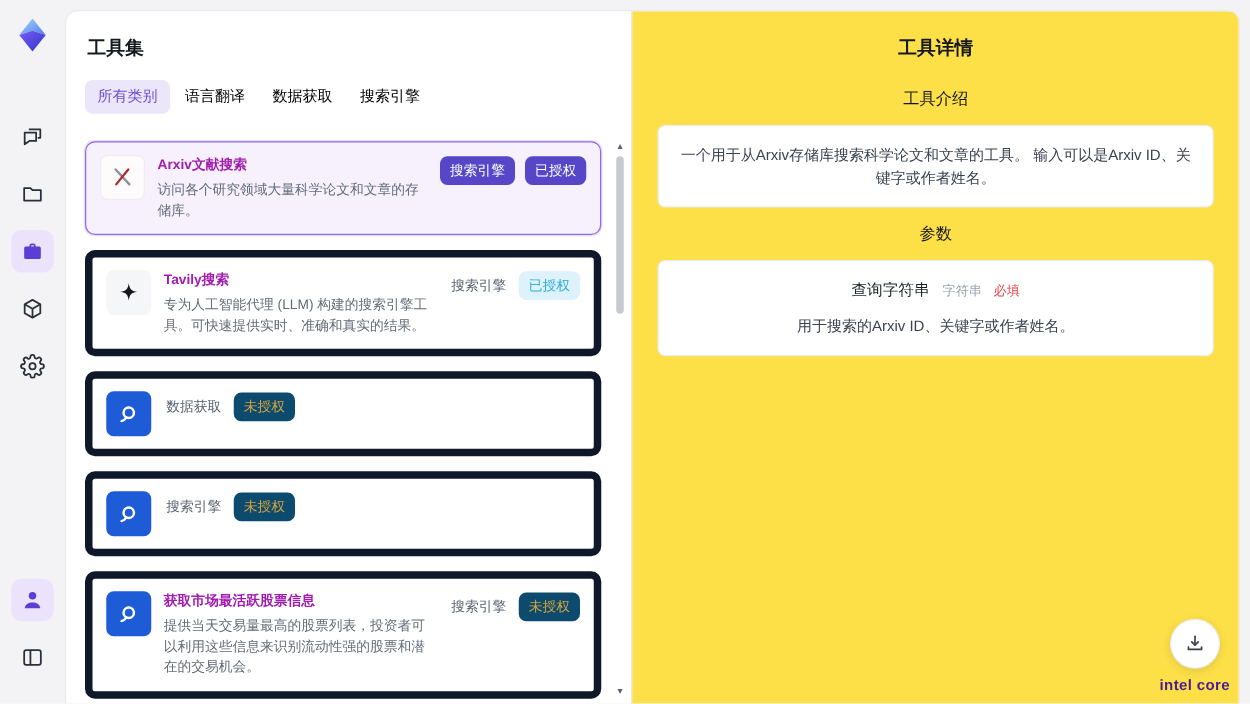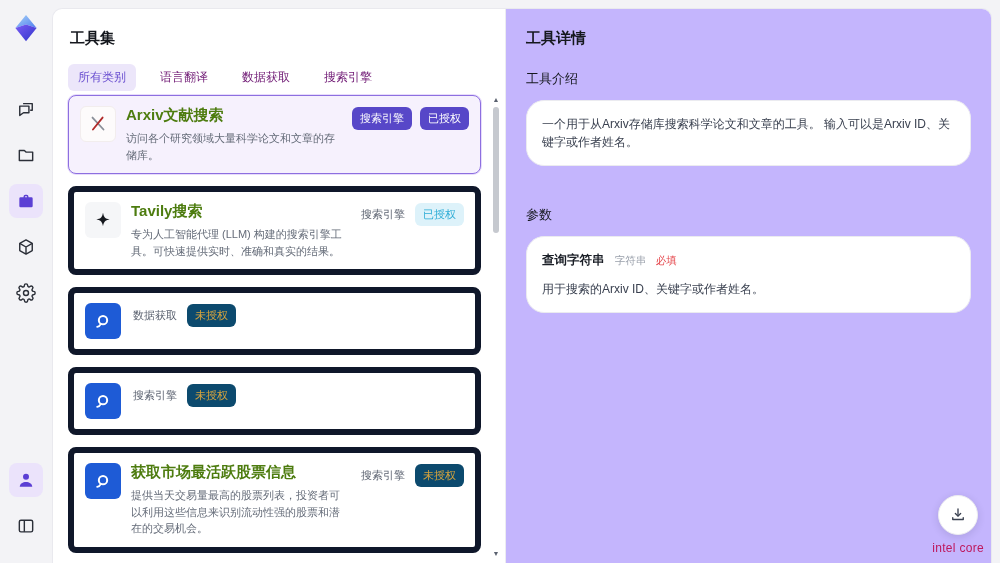--- a/index.html
+++ b/index.html
@@ -13,62 +13,62 @@
   .nav-icon { width:34px; height:34px; border-radius:8px; display:flex; align-items:center; justify-content:center; margin:6px 0; cursor:pointer; }
   .nav-icon.active { background:#ebe3fb; }
   .side-spacer { flex:1; }
 
   
   .main { flex:1; margin:8px 8px 0 0; background:#fff; border:1px solid #e9e9ee; border-bottom:none; border-radius:10px 10px 0 0; display:flex; overflow:hidden; }
 
   
   .tools-panel { width:452px; flex:none; padding:14px 0 0 13px; display:flex; flex-direction:column; }
   .panel-title { font-size:15px; font-weight:bold; color:#15181e; margin:6px 0 16px 4px; }
-  .tabs { display:flex; gap:14px; margin:0 0 2px 2px; }
-  .tab { font-size:12px; color:#701a75; padding:5px 10px; border-radius:6px; cursor:pointer; white-space:nowrap; }
+  .tabs { display:flex; gap:2px; margin:0 0 20px 2px; }
+  .tab { font-size:12px; color:#000000; padding:5px 10px; border-radius:6px; cursor:pointer; white-space:nowrap; }
   .tab.active { background:#ece6fa; color:#6a4fd0; }
   .tool-list { position:relative; flex:1; overflow:hidden; padding:2px 24px 0 2px; }
   .tool-card { display:flex; gap:10px; background:#fff; border:6px solid #0f172a; border-radius:8px; padding:10px 11px; margin-bottom:12px; cursor:pointer; }
   .tool-card.selected { background:#f6f1fd; border:1px solid #8d6fe0; box-shadow:0 0 0 1px #e7dcfb; }
   .tool-icon { width:36px; height:36px; border-radius:6px; flex:none; display:flex; align-items:center; justify-content:center; }
   .tool-icon.white { background:#fdfbfb; border:1px solid #f2eded; }
   .tool-icon.light { background:#f5f6f8; }
   .tool-icon.blue { background:#1e5bd6; }
   .tool-body { flex:1; min-width:0; }
-  .tool-name { font-size:15px; font-weight:bold; color:#4d7c0f; margin-bottom:5px; }
+  .tool-name { font-size:11px; font-weight:bold; color:#a21caf; margin-bottom:5px; }
   .tool-desc { font-size:11px; color:#646b78; line-height:1.5; }
   .tool-badges { flex:none; display:flex; gap:8px; align-items:flex-start; padding-top:1px; }
   .badge { font-size:11px; padding:4px 8px; border-radius:6px; white-space:nowrap; }
   .badge.solid { background:#5747c8; color:#fff; }
   .badge.plain { color:#5b6270; padding:4px 2px; }
   .badge.auth-ok { background:#ddf2fa; color:#2fadd6; }
   .badge.auth-no { background:#0c4a6e; color:#d8a43c; }
 
   
   .scrollbar { position:absolute; top:0; right:4px; bottom:0; width:10px; }
   .scroll-arrow { position:absolute; left:0; width:10px; height:10px; font-size:7px; color:#5b6270; text-align:center; line-height:10px; cursor:pointer; }
   .scroll-arrow.up { top:2px; }
   .scroll-arrow.down { bottom:4px; }
   .scroll-thumb { position:absolute; top:14px; left:2px; width:6px; height:126px; background:#c6c9cf; border-radius:3px; cursor:pointer; }
 
   
-  .details-panel { flex:1; border-left:1px solid #ececf1; background:#c4b5fd; padding:20px 20px 0 20px; }
+  .details-panel { flex:1; border-left:1px solid #ececf1; background:#fde047; padding:20px 20px 0 20px;text-align:center; }
   .details-title { font-size:15px; font-weight:bold; color:#15181e; margin-bottom:22px; }
   .section-h { font-size:13px; font-weight:normal; color:#15181e; margin-bottom:12px; }
-  .info-box { background:#fff; border:1px solid #ebebf0; border-radius:18px; padding:14px 15px; font-size:12px; color:#3a4150; line-height:1.5; margin-bottom:40px; }
+  .info-box { background:#fff; border:1px solid #ebebf0; border-radius:6px; padding:14px 15px; font-size:12px; color:#3a4150; line-height:1.5; margin-bottom:12px; }
   .param-line { margin-bottom:10px; }
-  .param-name { font-size:12.5px; font-weight:bold; color:#1b1f27; }
+  .param-name { font-size:12.5px; font-weight:normal; color:#1b1f27; }
   .param-type { font-size:10.5px; color:#9aa0ab; margin-left:7px; }
   .param-req { font-size:10.5px; color:#e5484d; margin-left:6px; }
   .param-desc { font-size:12px; color:#3a4150; }
 
   
   .corner { position:absolute; right:16px; bottom:8px; text-align:center; }
   .dl-btn { width:40px; height:40px; border-radius:50%; background:#fff; border:1px solid #ececf0; box-shadow:0 2px 8px rgba(20,20,40,.12); display:flex; align-items:center; justify-content:center; margin:0 auto 6px; cursor:pointer; }
-  .intel-brand { font-size:12px; font-weight:400; color:#be185d; letter-spacing:.3px; }
+  .intel-brand { font-size:12px; font-weight:700; color:#4c1d95; letter-spacing:.3px; }
 </style>
 </head>
 <body>
 
 <div class="app">
 
   <aside class="sidebar">
     <div class="logo-wrap">
       <svg width="30" height="30" viewBox="0 0 24 24">
         <defs>

